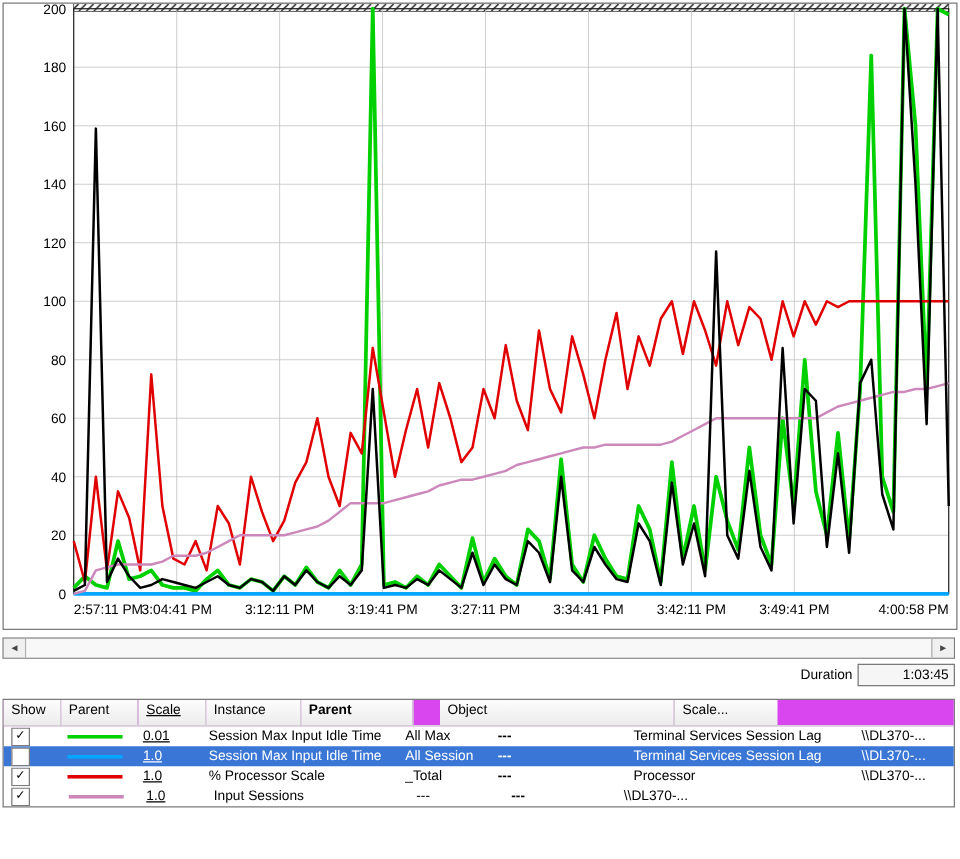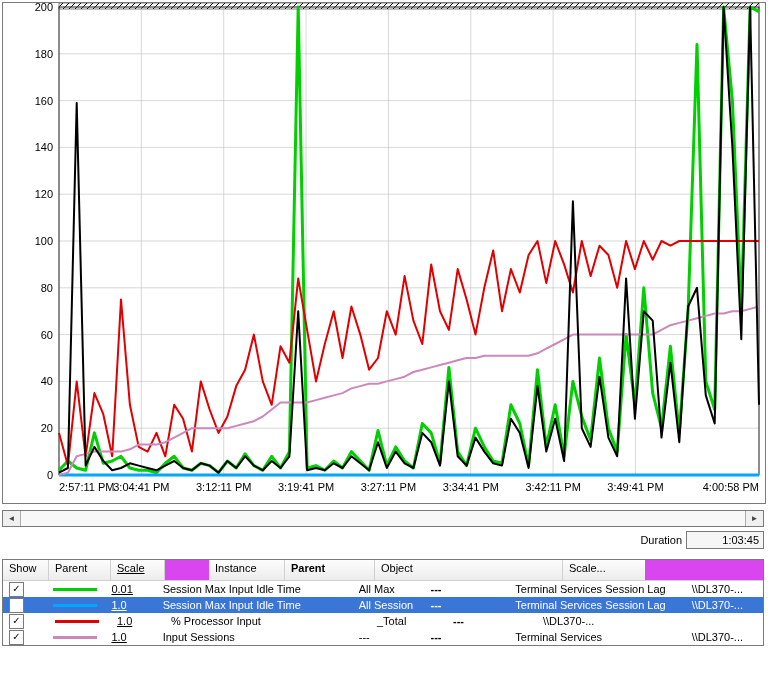--- a/index.html
+++ b/index.html
@@ -97,23 +97,23 @@
     padding: 0 6px;
     box-sizing: border-box;
     white-space: nowrap;
     overflow: hidden;
   }
   .legend-row.sel { background:#3a76d6; color:#fff; }
   .c-show   { width: 46px; }
   .c-color  { width: 62px; }
   .c-scale  { width: 54px; text-decoration: underline; }
   .c-counter{ width: 162px; }
-  .c-instance{ width: 76px; margin-left: 44px; }
+  .c-instance{ width: 76px; }
   .c-parent { width: 90px; font-weight: bold; }
-  .c-object { width: 188px; }
+  .c-object { width: 188px; margin-left: 21px; }
   .c-comp   { width: 82px; }
   .cb {
     width:13px; height:13px; border:1px solid #7a7a7a; background:#fff;
     display:flex; align-items:center; justify-content:center; font-size:10px; line-height:10px;
   }
   .swatch { width: 44px; height: 3px; }
 </style>
 </head>
 <body>
 <div class="root">
@@ -229,35 +229,35 @@
           <div class="cell c-comp">\\DL370-...</div>
         </div>
         <div class="legend-row">
           <div class="cell c-show">
             <div class="cb">✓</div>
           </div>
           <div class="cell c-color">
             <div class="swatch" style="background: rgb(224, 0, 0);"></div>
           </div>
           <div class="cell c-scale">1.0</div>
-          <div class="cell c-counter">% Processor Input</div>
+          <div class="cell c-counter">% Processor Scale</div>
           <div class="cell c-instance">_Total</div>
           <div class="cell c-parent">---</div>
+          <div class="cell c-object">Processor</div>
           <div class="cell c-comp">\\DL370-...</div>
         </div>
         <div class="legend-row">
           <div class="cell c-show">
             <div class="cb">✓</div>
           </div>
           <div class="cell c-color">
             <div class="swatch" style="background: rgb(204, 136, 187);"></div>
           </div>
           <div class="cell c-scale">1.0</div>
           <div class="cell c-counter">Input Sessions</div>
           <div class="cell c-instance">---</div>
           <div class="cell c-parent">---</div>
-          <div class="cell c-object">Terminal Services</div>
           <div class="cell c-comp">\\DL370-...</div>
         </div>
       </div>
 </div>
 
 </div>
 
 </body></html>

